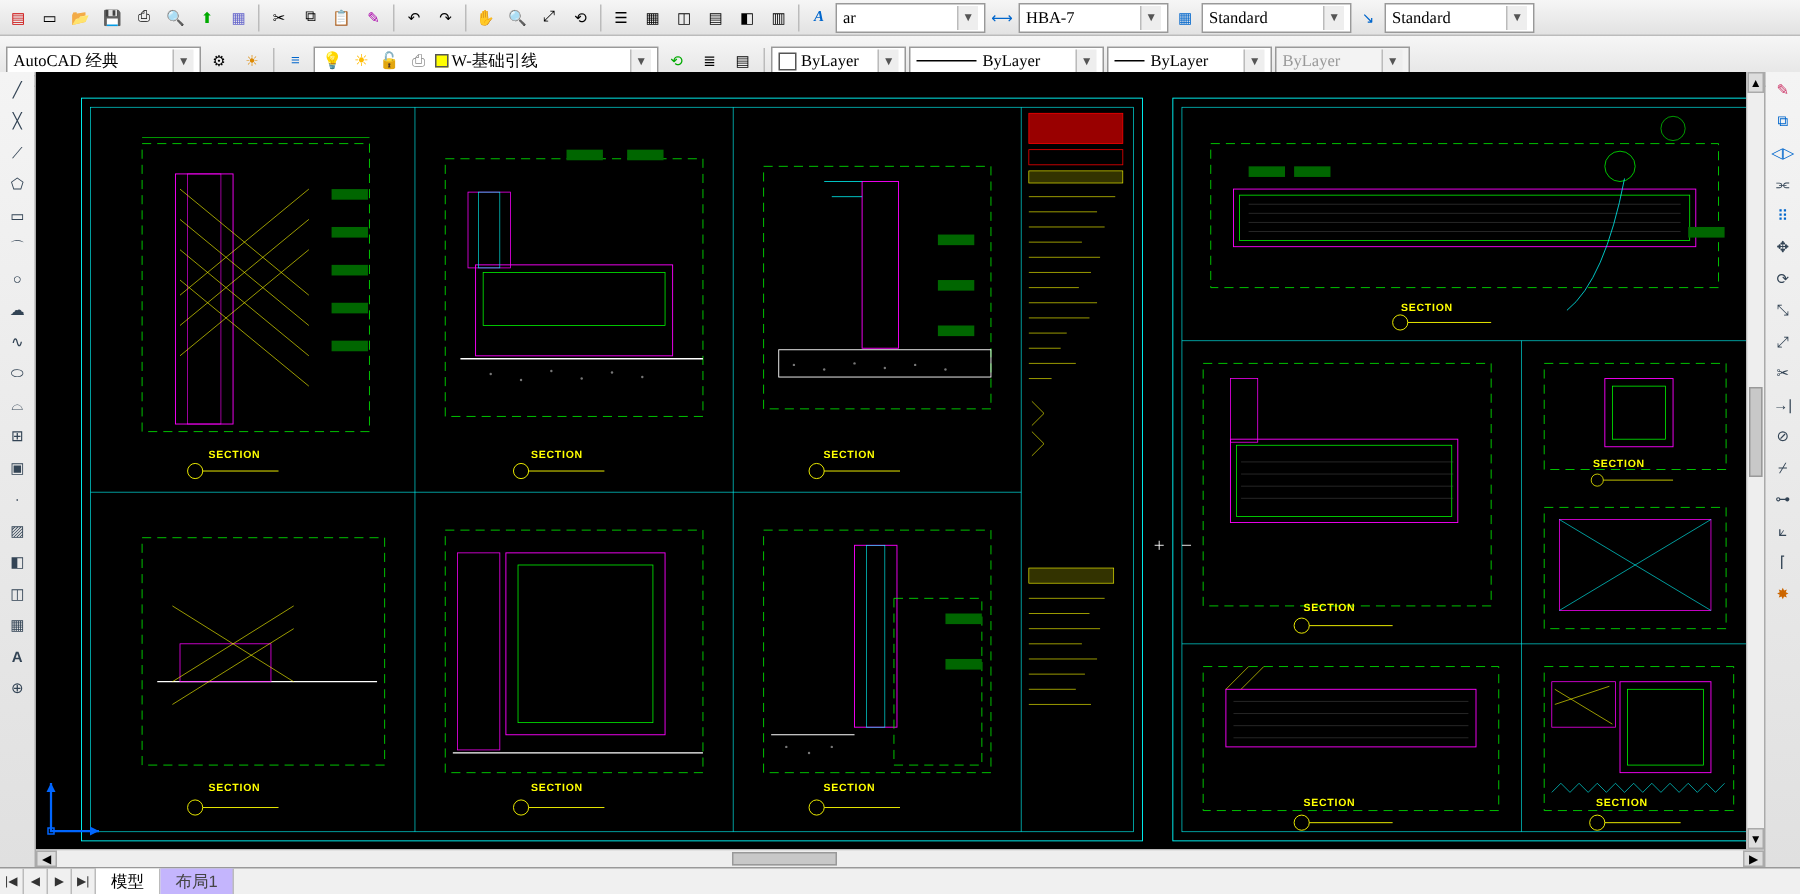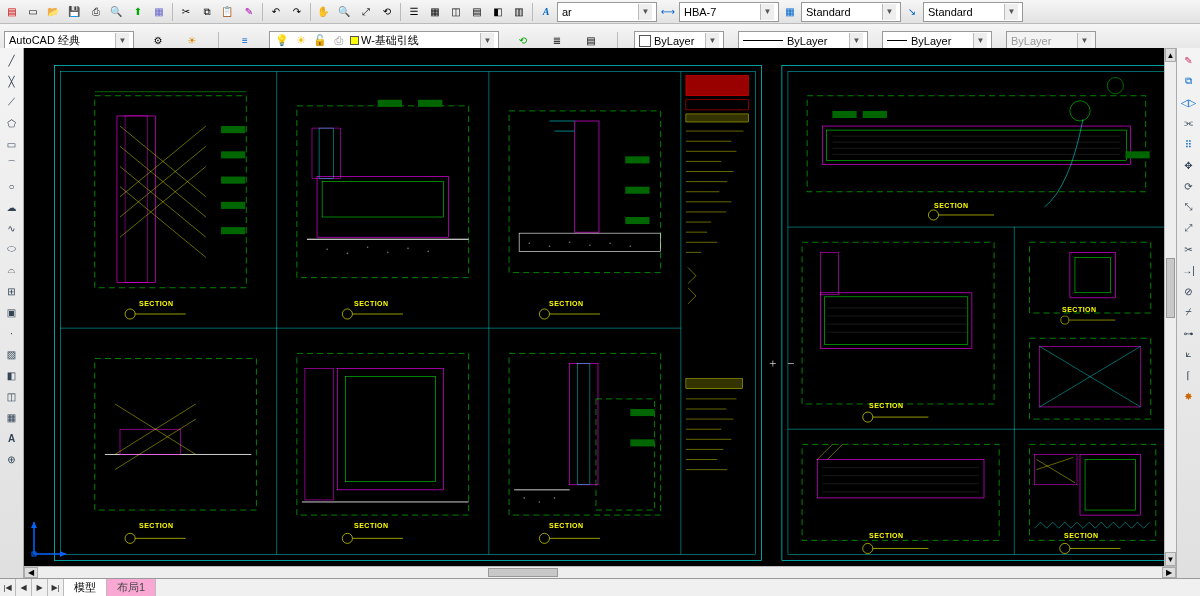--- a/index.html
+++ b/index.html
@@ -29,38 +29,39 @@
   font-size: 10px;
   cursor: pointer;
 }
 .tb-sep { width: 1px; height: 18px; background: #bbb; margin: 0 2px; }
 .tb-dropdown {
   height: 20px; min-width: 90px;
   border: 1px solid #999; background: #fff;
   display: flex; align-items: center;
   padding: 0 4px; font-size: 11px;
   position: relative;
+  font-family: Liberation Serif, serif;
 }
 .tb-dropdown-caret {
   margin-left: auto; width: 14px; height: 16px;
   background: #eee; border-left: 1px solid #bbb;
   display: flex; align-items: center; justify-content: center;
   font-size: 8px; color: #555;
 }
 .tb-dropdown-icon {
   width: 16px; height: 16px; margin-right: 3px;
   display: flex; align-items: center; justify-content: center;
 }
 
 
 .toolbar-row2 {
   display: flex; align-items: center;
   background: linear-gradient(#f6f6f6, #e2e2e2);
   border-bottom: 1px solid #999;
-  height: 34px; padding: 0 4px; gap: 14px;
+  height: 34px; padding: 0 4px; gap: 2px;
 }
 
 
 .canvas-wrap {
   position: absolute; top: 48px; left: 24px; right: 24px; bottom: 18px;
   background: #000;
   overflow: hidden;
 }
 .canvas-inner { position: relative; width: 100%; height: 100%; }
 
@@ -90,21 +91,21 @@
 .nav-btns { display: flex; }
 .nav-btn {
   width: 16px; display: flex; align-items: center; justify-content: center;
   border-right: 1px solid #bbb; cursor: pointer; font-size: 8px; color: #333;
 }
 .tab {
   padding: 0 10px; display: flex; align-items: center;
   border-right: 1px solid #bbb; cursor: pointer;
   background: #fff;
 }
-.tab.inactive { background: #f9a8d4; color: #444; }
+.tab.inactive { background: #c4b5fd; color: #444; }
 
 
 .scrollbar-h {
   position: absolute; bottom: 18px; left: 24px; right: 24px; height: 12px;
   background: #e8e8e8; border-top: 1px solid #bbb;
   display: flex;
 }
 .scrollbar-h .sb-btn { width: 14px; background: #ddd; border: 1px solid #aaa; font-size: 8px; display: flex; align-items: center; justify-content: center; cursor: pointer; }
 .scrollbar-h .sb-track { flex: 1; position: relative; background: #eee; }
 .scrollbar-h .sb-thumb { position: absolute; left: 40%; width: 70px; top: 1px; bottom: 1px; background: #c8c8c8; border: 1px solid #999; }

